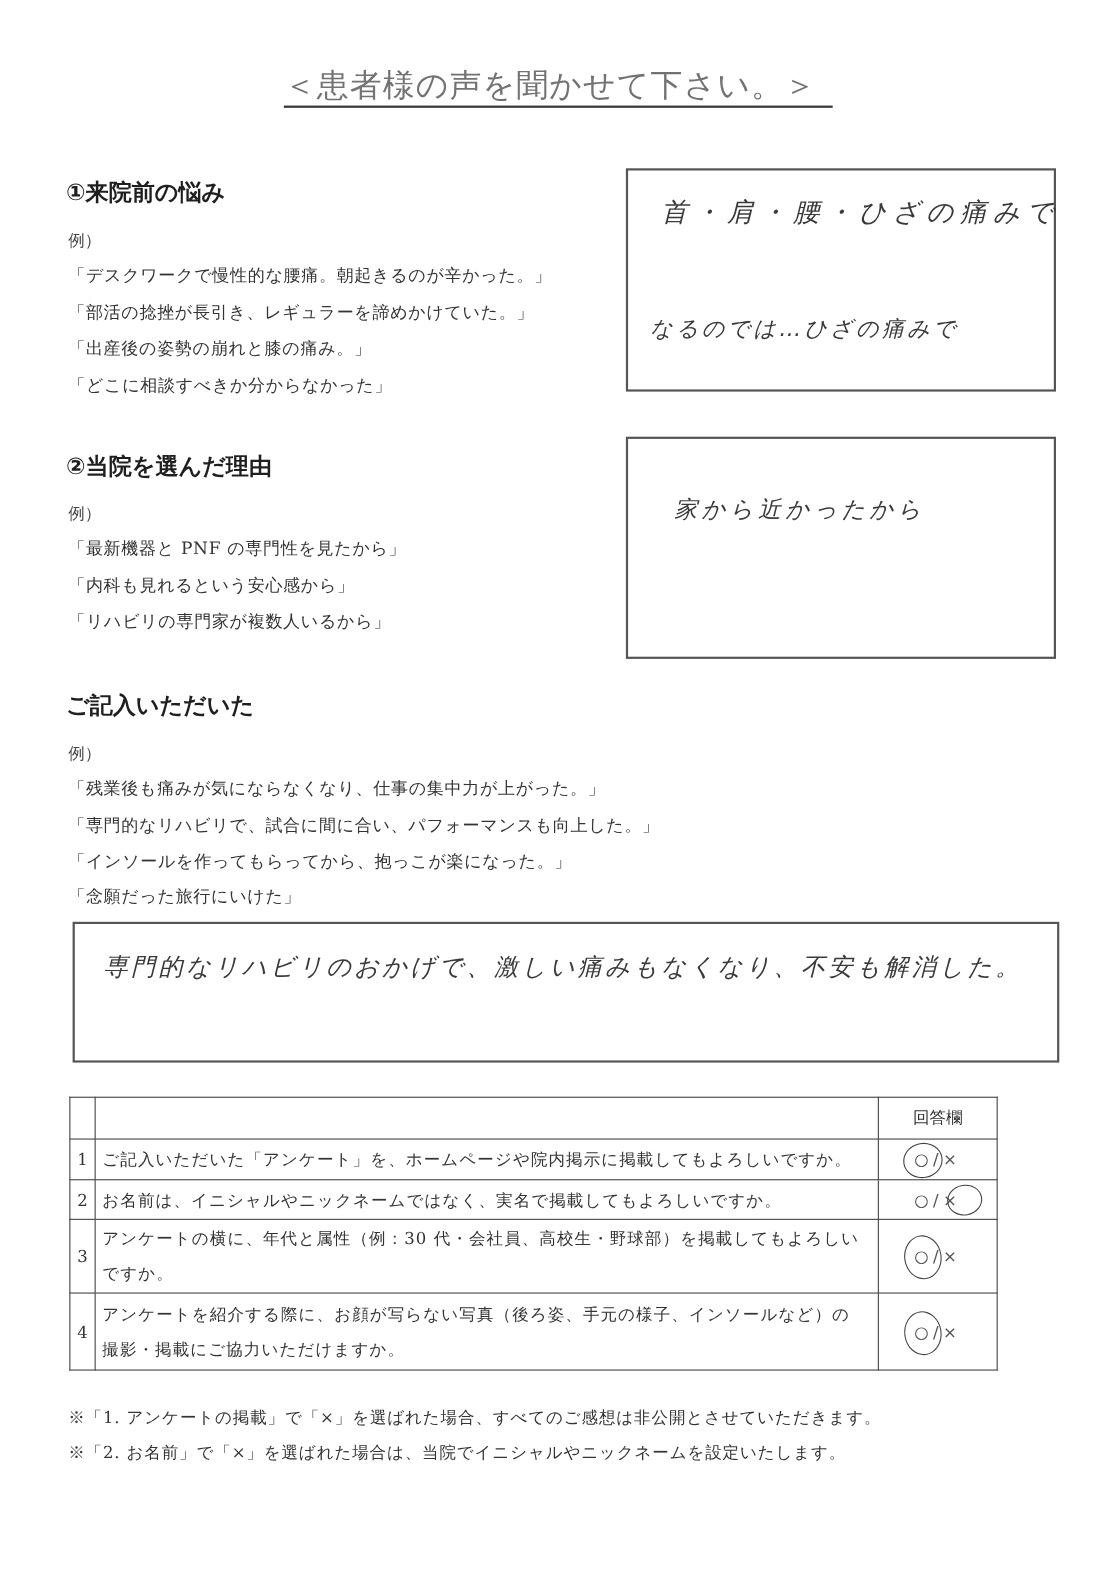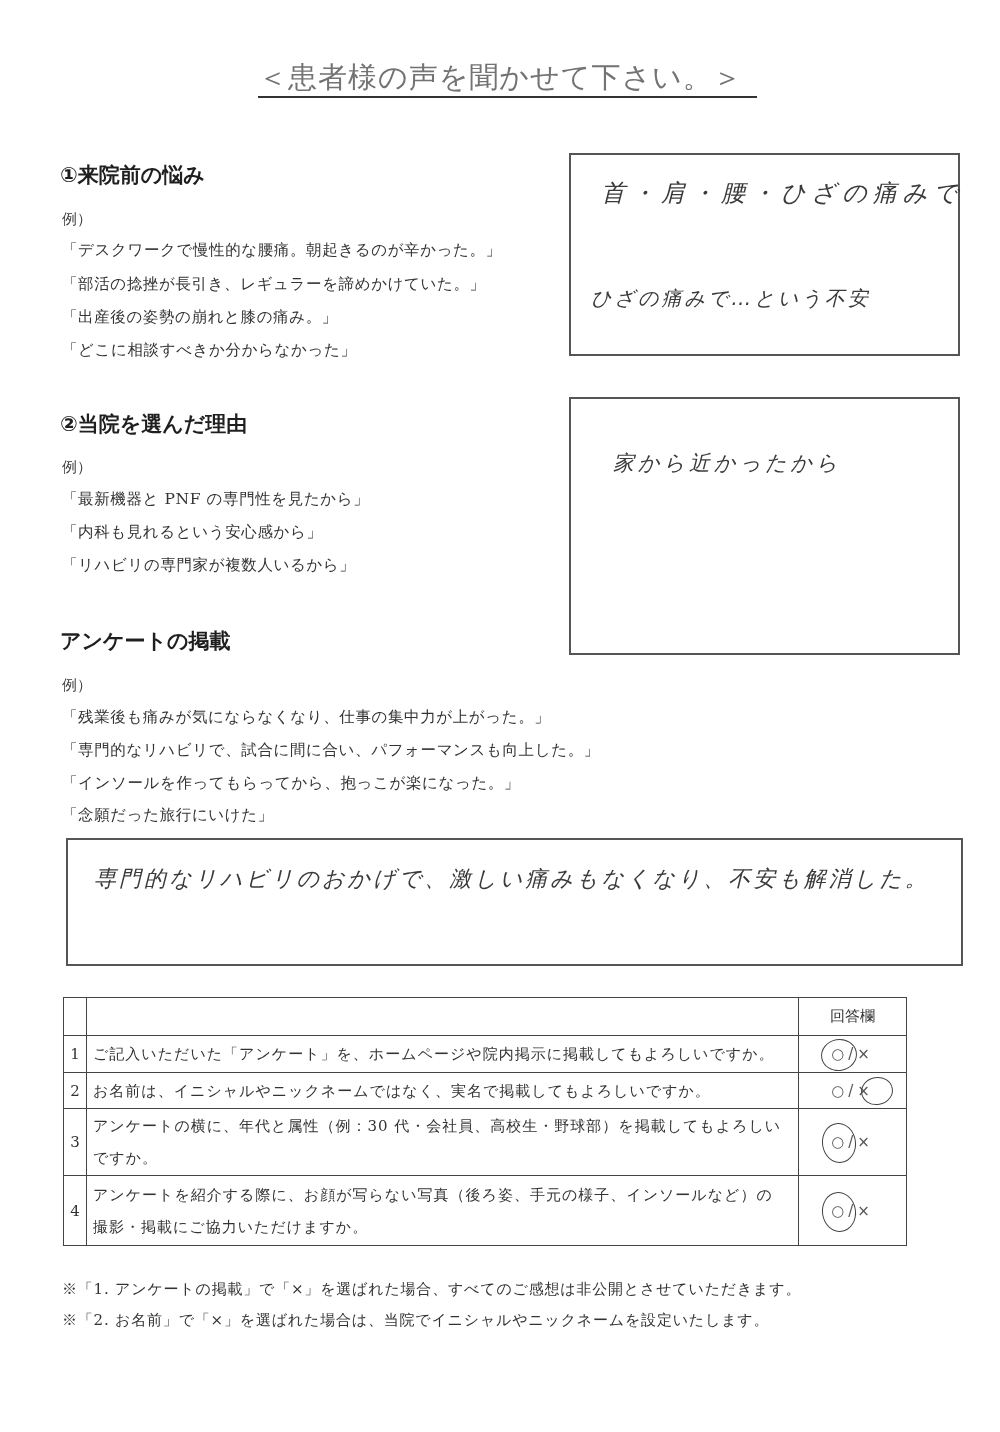--- a/index.html
+++ b/index.html
@@ -46,34 +46,34 @@
 
 <div class="abs sec-head" style="left:60px;top:161px;">①来院前の悩み</div>
 <div class="abs ex-label" style="left:62px;top:210px;">例）</div>
 <div class="abs ex-line" style="left:62px;top:240px;">「デスクワークで慢性的な腰痛。朝起きるのが辛かった。」</div>
 <div class="abs ex-line" style="left:62px;top:274px;">「部活の捻挫が長引き、レギュラーを諦めかけていた。」</div>
 <div class="abs ex-line" style="left:62px;top:307px;">「出産後の姿勢の崩れと膝の痛み。」</div>
 <div class="abs ex-line" style="left:62px;top:340px;">「どこに相談すべきか分からなかった」</div>
 
 <div class="abs box" style="left:569px;top:153px;width:391px;height:203px;">
   <div class="hand" style="left:30px;top:22px;font-size:24px;letter-spacing:6px;">首・肩・腰・ひざの痛みで</div>
-  <div class="hand" style="left:20px;top:130px;font-size:20px;">ひざの痛みで…という不安</div>
+  <div class="hand" style="left:20px;top:130px;font-size:20px;">なるのでは…ひざの痛みで</div>
 </div>
 
 <div class="abs sec-head" style="left:60px;top:410px;">②当院を選んだ理由</div>
 <div class="abs ex-label" style="left:62px;top:458px;">例）</div>
 <div class="abs ex-line" style="left:62px;top:489px;">「最新機器と PNF の専門性を見たから」</div>
 <div class="abs ex-line" style="left:62px;top:522px;">「内科も見れるという安心感から」</div>
 <div class="abs ex-line" style="left:62px;top:555px;">「リハビリの専門家が複数人いるから」</div>
 
-<div class="abs box" style="left:569px;top:397px;width:391px;height:258px;">
+<div class="abs box" style="left:569px;top:397px;width:391px;height:202px;">
   <div class="hand" style="left:42px;top:50px;font-size:21px;letter-spacing:4px;">家から近かったから</div>
 </div>
 
-<div class="abs sec-head" style="left:60px;top:627px;">アンケートの掲載</div>
+<div class="abs sec-head" style="left:60px;top:627px;">ご記入いただいた</div>
 <div class="abs ex-label" style="left:62px;top:676px;">例）</div>
 <div class="abs ex-line" style="left:62px;top:707px;">「残業後も痛みが気にならなくなり、仕事の集中力が上がった。」</div>
 <div class="abs ex-line" style="left:62px;top:740px;">「専門的なリハビリで、試合に間に合い、パフォーマンスも向上した。」</div>
 <div class="abs ex-line" style="left:62px;top:773px;text-align:center;">「インソールを作ってもらってから、抱っこが楽になった。」</div>
 <div class="abs ex-line" style="left:62px;top:805px;">「念願だった旅行にいけた」</div>
 
 <div class="abs box" style="left:66px;top:838px;width:897px;height:128px;">
   <div class="hand" style="left:26px;top:24px;font-size:22px;letter-spacing:3px;">専門的なリハビリのおかげで、激しい痛みもなくなり、不安も解消した。</div>
 </div>
 

